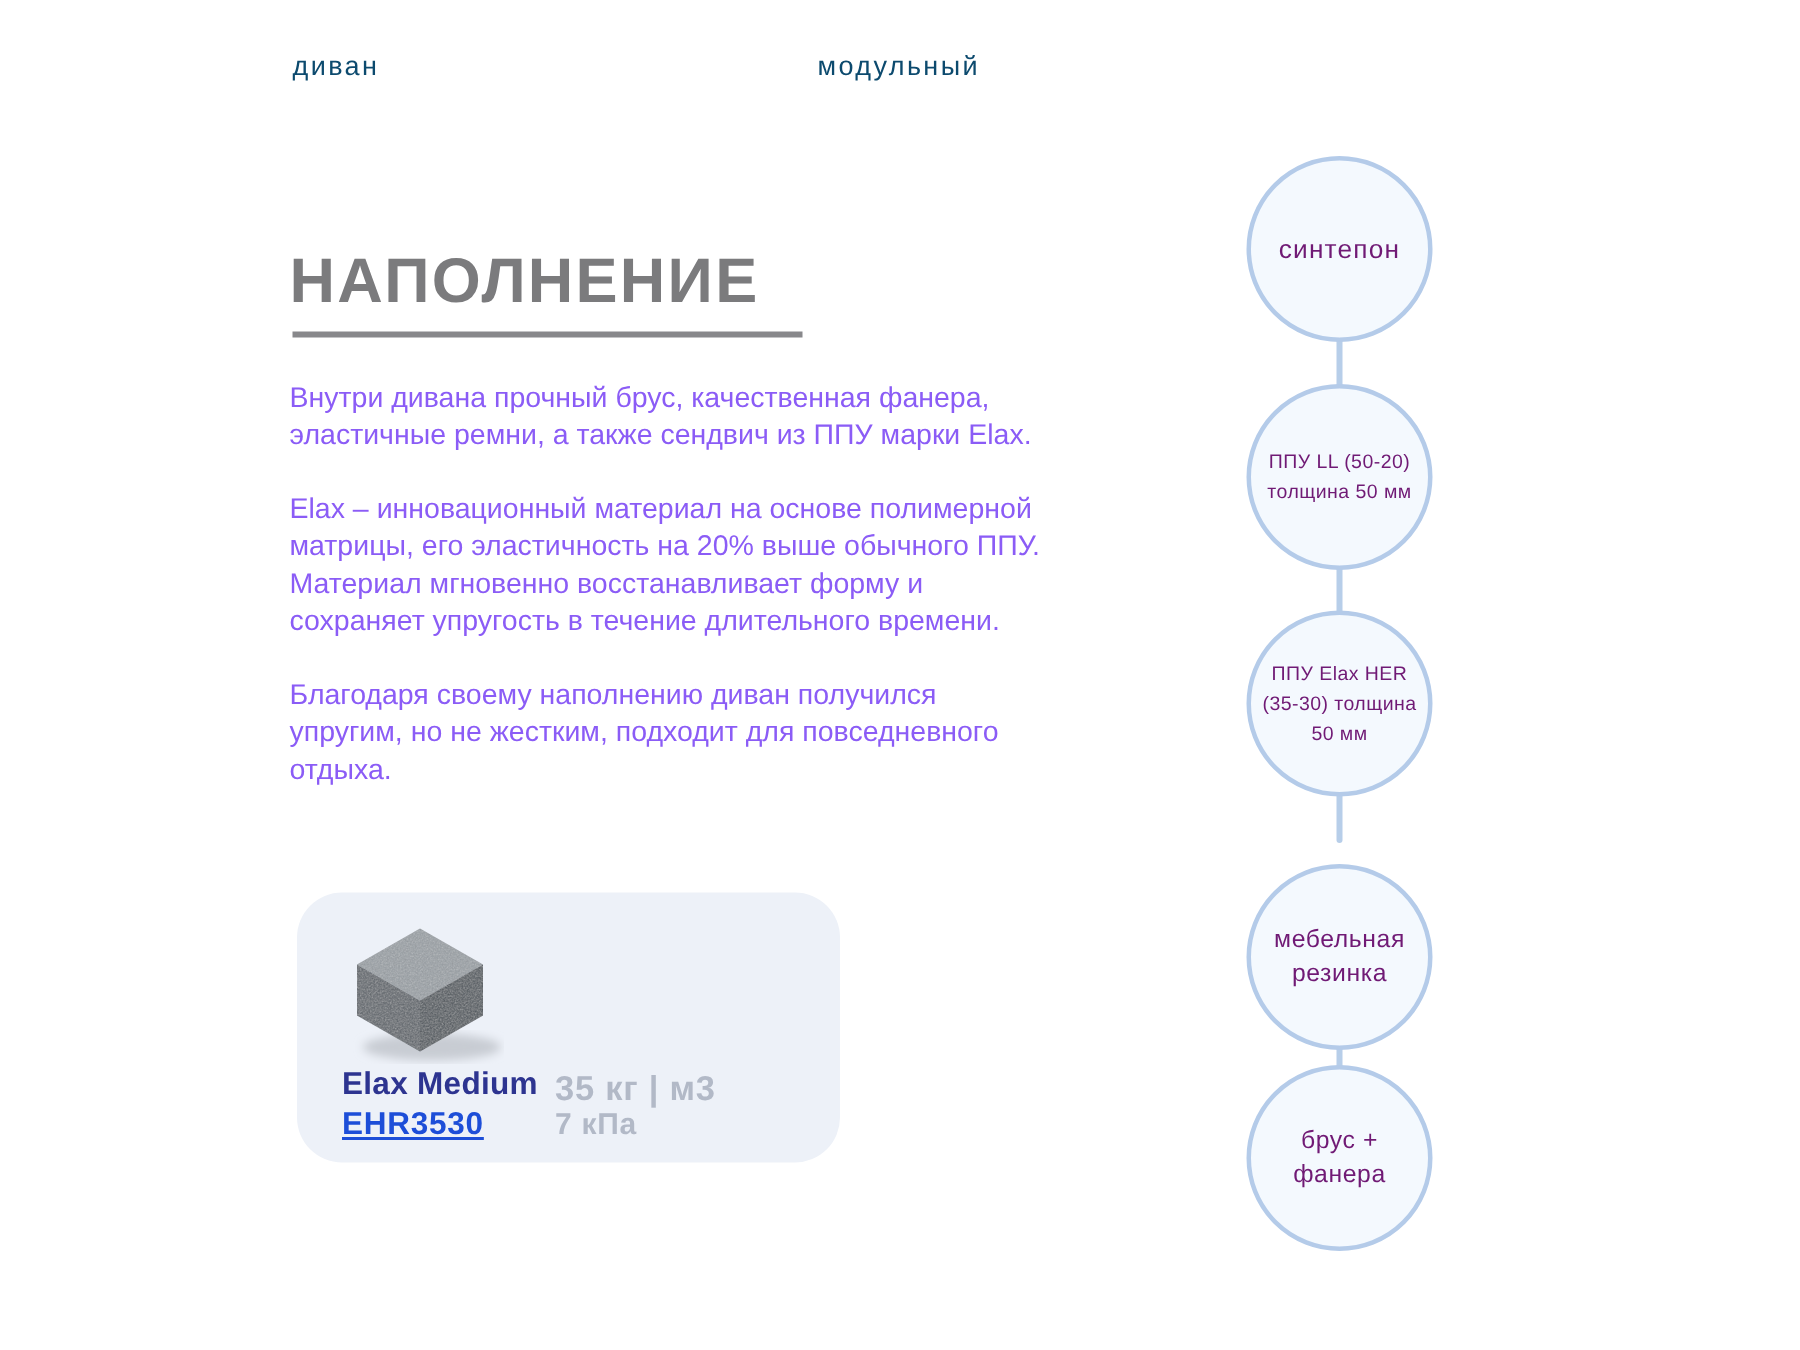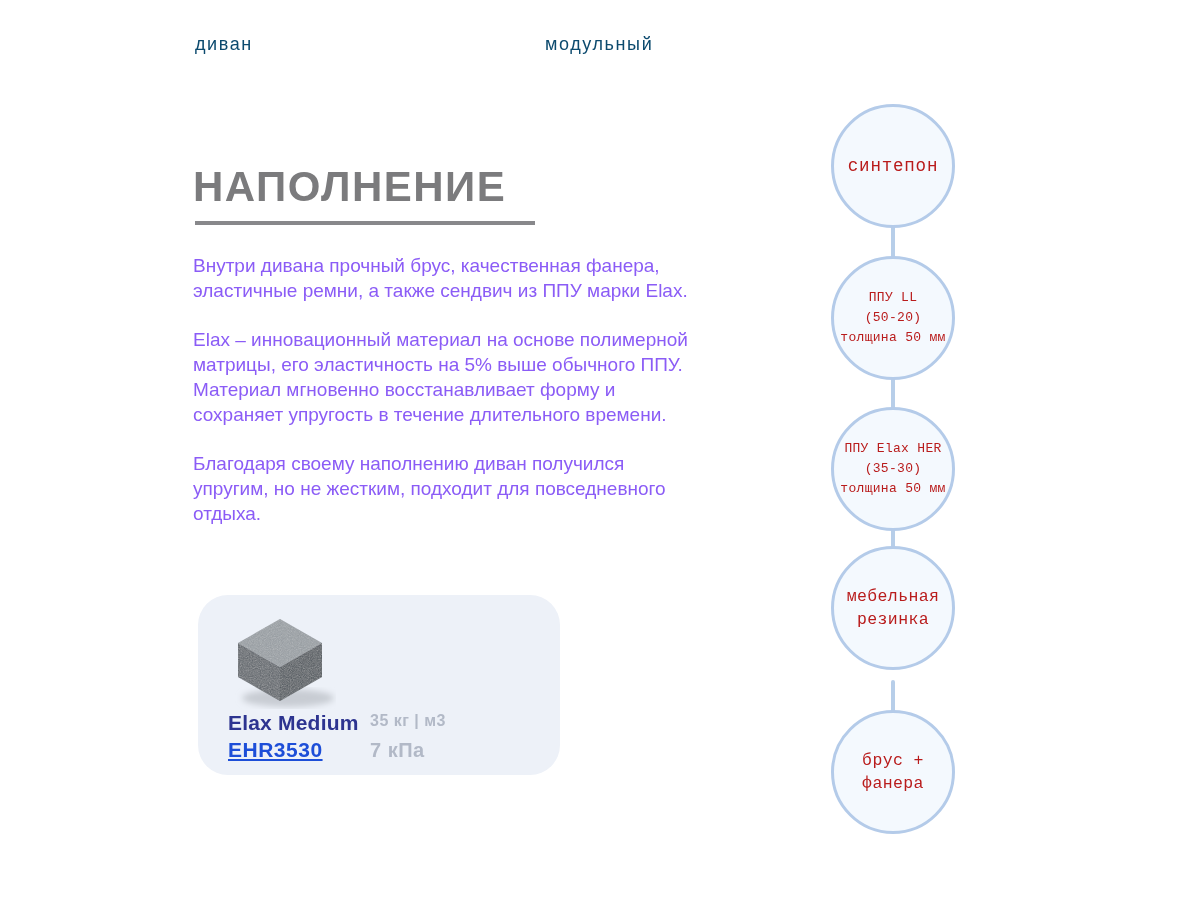--- a/index.html
+++ b/index.html
@@ -49,58 +49,58 @@
   .card-name {
     position: absolute; left: 30px; top: 116px;
     font-size: 21px; font-weight: 700; color: #2d3490; letter-spacing: 0.2px;
   }
   .card-code {
     position: absolute; left: 30px; top: 143px;
     font-size: 21px; font-weight: 600; color: #1d4ed8; letter-spacing: 0.5px; text-decoration: underline;
   }
   .card-density {
     position: absolute; left: 172px; top: 117px;
-    font-size: 16px; font-weight: 600; color: #b2b9c7; letter-spacing: 0.5px;
+    font-size: 23px; font-weight: 600; color: #b2b9c7; letter-spacing: 0.5px;
   }
   .card-strength {
     position: absolute; left: 172px; top: 144px;
     font-size: 20px; font-weight: 600; color: #b2b9c7; letter-spacing: 0.5px;
   }
 
   
   .connector {
     position: absolute; left: 891px; width: 4px;
     background: #b7cee9; border-radius: 2px;
   }
   .node {
     position: absolute; left: 831px; width: 124px; height: 124px;
     border-radius: 50%;
     background: #f4f9fe; border: 3px solid #b4cbe9;
     display: flex; align-items: center; justify-content: center;
-    text-align: center; color: #b91c1c; font-family: Liberation Mono, monospace;
+    text-align: center; color: #701a75;
   }
   .node span { display: block; line-height: 1.4; }
   .node-lg span { font-size: 17.5px; letter-spacing: 0.8px; width: 100px; }
   .node-sm span { font-size: 13px;  letter-spacing: 0.3px; width: 112px; line-height: 1.55; }
   .node-md span { font-size: 16.5px; letter-spacing: 0.4px; width: 100px; }
 </style>
 </head>
 <body>
 
 <div class="stage">
 
   <div class="cat-label cat-left">диван</div>
   <div class="cat-label cat-right">модульный</div>
 
   <h1 class="title">НАПОЛНЕНИЕ</h1>
   <div class="title-underline"></div>
 
   <div class="copy">
     <p>Внутри дивана прочный брус, качественная фанера, эластичные ремни, а также сендвич из ППУ марки Elax.</p>
-    <p>Elax – инновационный материал на основе полимерной матрицы, его эластичность на 5% выше обычного ППУ. Материал мгновенно восстанавливает форму и сохраняет упругость в течение длительного времени.</p>
+    <p>Elax – инновационный материал на основе полимерной матрицы, его эластичность на 20% выше обычного ППУ. Материал мгновенно восстанавливает форму и сохраняет упругость в течение длительного времени.</p>
     <p>Благодаря своему наполнению диван получился упругим, но не жестким, подходит для повседневного отдыха.</p>
   </div>
 
   <div class="material-card">
     <div class="cube-wrap">
       <svg width="110" height="100" viewBox="0 0 110 100">
         <defs>
           <filter id="soft">
               <feGaussianBlur stdDeviation="3.2"></feGaussianBlur>
             </filter>
@@ -138,20 +138,20 @@
 
   <div class="node node-lg" style="top:104px">
     <span>синтепон</span>
   </div>
   <div class="node node-sm" style="top:256px">
     <span>ППУ LL (50‑20) толщина 50 мм</span>
   </div>
   <div class="node node-sm" style="top:407px">
     <span>ППУ Elax HER (35‑30) толщина 50 мм</span>
   </div>
-  <div class="node node-md" style="top:546px">
+  <div class="node node-md" style="top:576px">
     <span>мебельная резинка</span>
   </div>
   <div class="node node-md" style="top:710px">
     <span>брус + фанера</span>
   </div>
 
 </div>
 
 </body></html>

